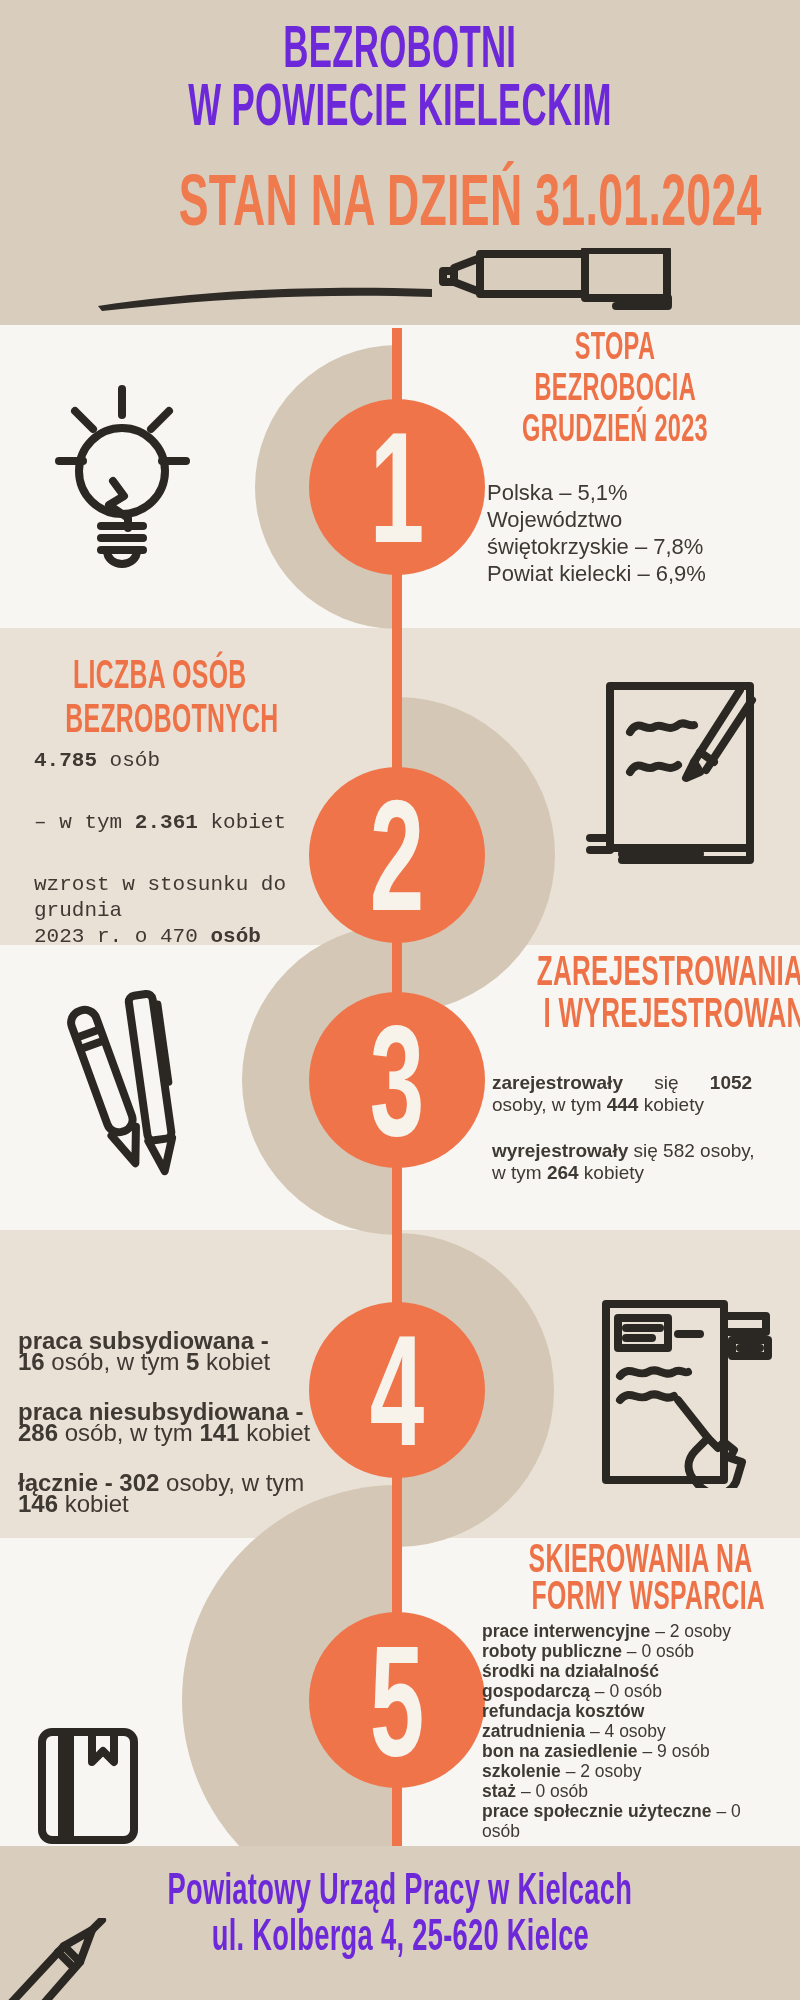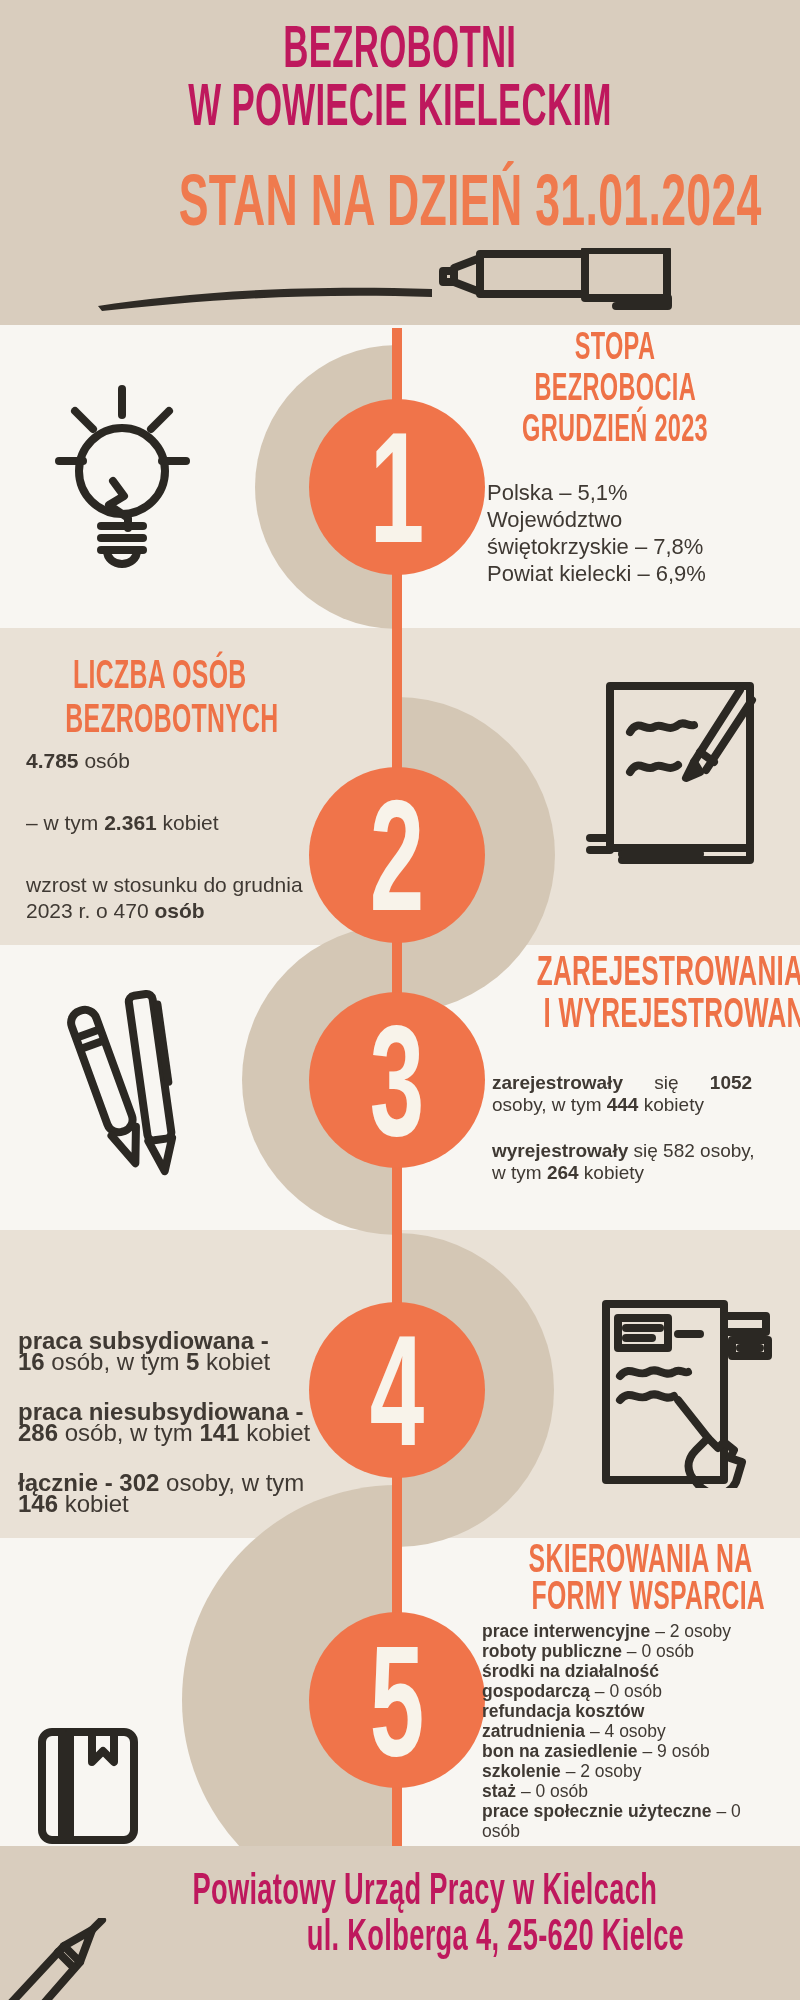--- a/index.html
+++ b/index.html
@@ -13,36 +13,36 @@
   .tan{position:absolute;background:#d4c7b5;z-index:2;}
   .tl-line{position:absolute;left:392px;width:10px;background:#ef7449;z-index:3;}
   .circle{position:absolute;width:176px;height:176px;border-radius:50%;background:#f0744a;z-index:4;
           display:flex;align-items:center;justify-content:center;}
   .num{font-weight:700;font-size:158px;color:#f8f3ea;line-height:1;}
   .cond{display:inline-block;transform:scaleX(.62);transform-origin:50% 0;white-space:nowrap;
         font-weight:700;letter-spacing:.5px;}
   .cond-l{transform-origin:0 0;}
   .sx58{transform:scaleX(.58);}
   .center{text-align:center;}
-  .dark{color:#be185d;}
+  .dark{color:#6d28d9;}
   .oh{color:#ee7247;}
   .z5{z-index:5;}
   .para{white-space:pre-line;margin:0;color:#3f3933;}
   .b{font-weight:700;}
   .g{word-spacing:26px;}
   .title{font-size:60px;line-height:58px;}
   .subtitle{font-size:72px;line-height:72px;color:#ef7a4e;}
   .s1h{font-size:38px;line-height:41px;}
   .s2h{font-size:40px;line-height:44px;}
   .s3h{font-size:42px;line-height:42px;}
   .s4h{font-size:46px;line-height:46px;}
   .s5h{font-size:40px;line-height:37px;}
   .s1-body{font-size:22px;line-height:27px;}
   .s2-body{font-size:21px;line-height:26px;}
-  .s2-body .para{margin:0 8px 36px;}
+  .s2-body .para{margin:0 16px 36px;font-family:Liberation Mono, monospace;}
   .s3-body{font-size:19px;line-height:22px;}
   .s3-body .para{margin:0 0 24px;}
   .s4-body{font-size:24px;line-height:21px;}
   .s4-body .para{margin:0 0 29px;}
   .s5-body{font-size:17.5px;line-height:20px;}
   .footer-text{font-size:44px;line-height:46px;}
   svg{display:block;}
   svg *{stroke:#2b2823;stroke-width:8;fill:none;stroke-linecap:round;stroke-linejoin:round;}
   svg .fill{fill:#2f2b26;stroke:none;}
 </style>
@@ -222,21 +222,21 @@
   </div>
   <svg class="abs z5" style="left:36px;top:1726px;" width="104" height="120" viewBox="0 0 104 120">
     <g stroke-width="7">
       <rect x="6" y="6" width="92" height="108" rx="10"></rect>
       <line x1="26" y1="6" x2="26" y2="114"></line>
       <line x1="34" y1="6" x2="34" y2="114"></line>
       <path d="M56 6 V36 L67 25 78 36 V6"></path>
     </g>
   </svg>
 
-  <div class="abs center dark z5" style="left:0;top:1866px;width:800px;text-align:right;">
+  <div class="abs center dark z5" style="left:0;top:1866px;width:800px;">
     <div><span class="cond footer-text">Powiatowy Urząd Pracy w Kielcach</span></div>
     <div><span class="cond footer-text">ul. Kolberga 4, 25-620 Kielce</span></div>
   </div>
   <svg class="abs z5" style="left:8px;top:1918px;" width="112" height="100" viewBox="0 0 112 100">
     <g stroke-width="5">
       <line x1="4" y1="84" x2="56" y2="28"></line>
       <line x1="24" y1="99" x2="72" y2="44"></line>
       <path d="M56 28 L72 44 L84 12 Z"></path>
       <line x1="84" y1="12" x2="94" y2="2"></line>
       <line x1="50" y1="34" x2="66" y2="50"></line>

